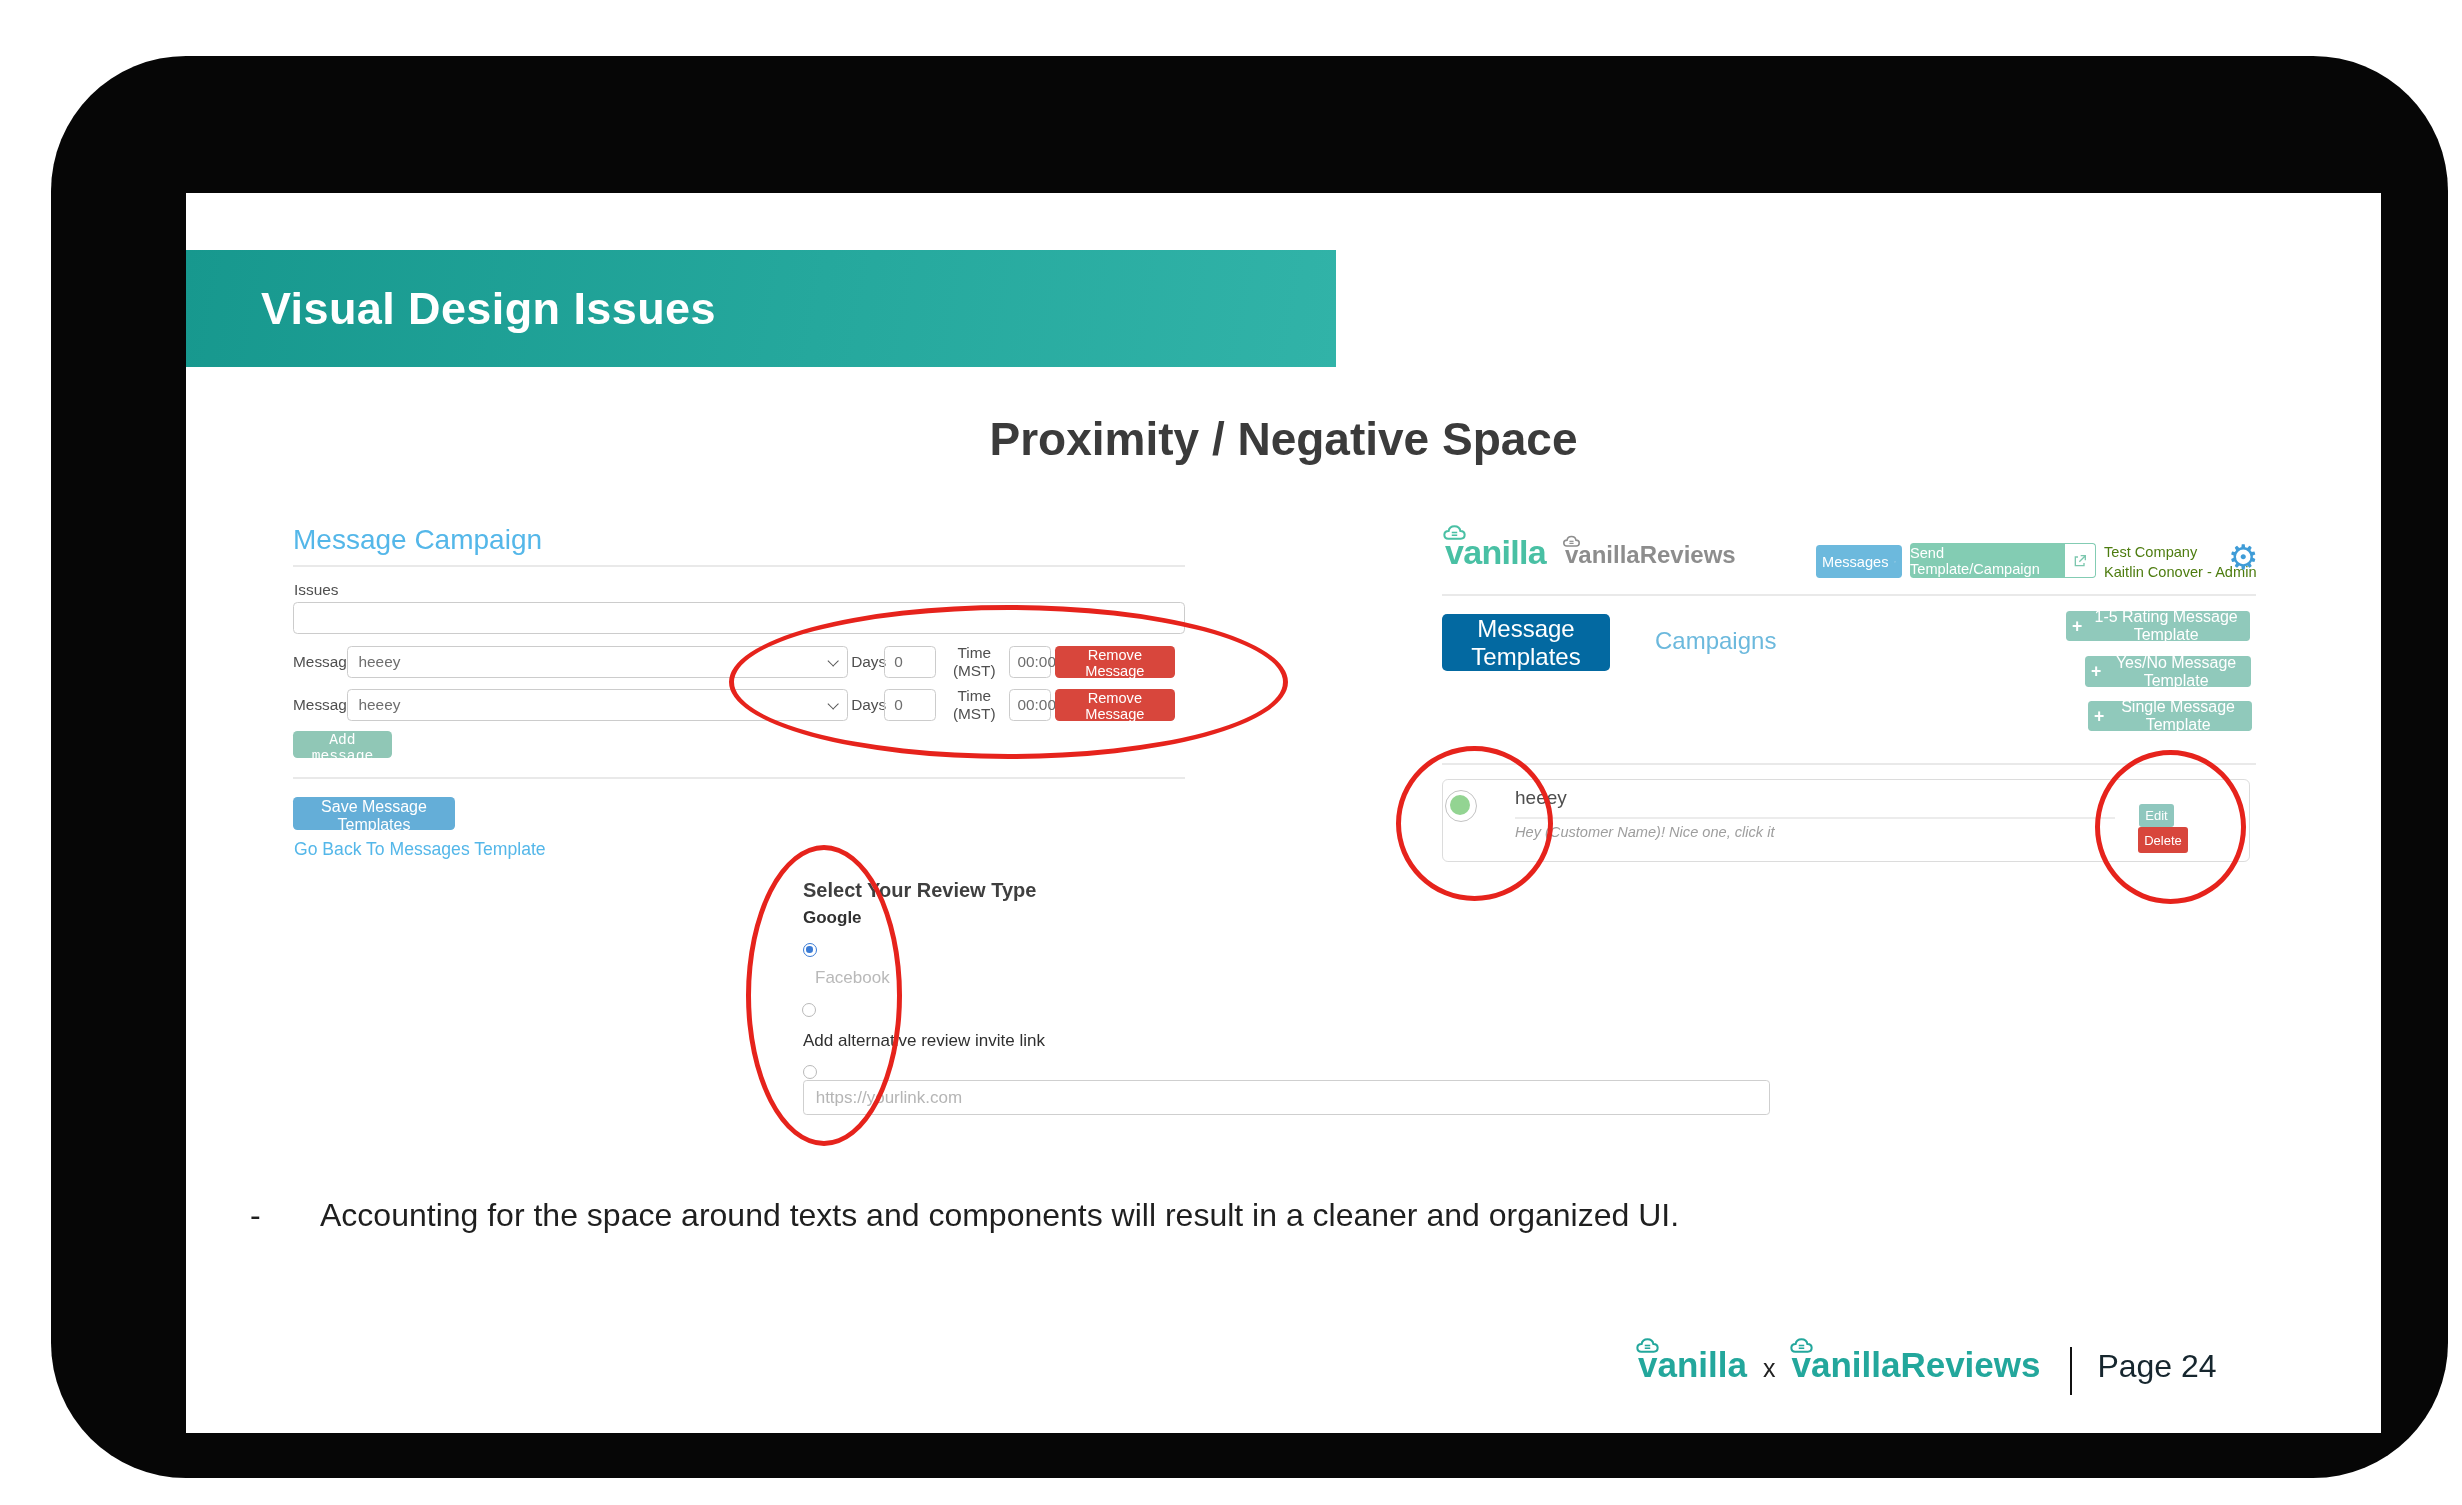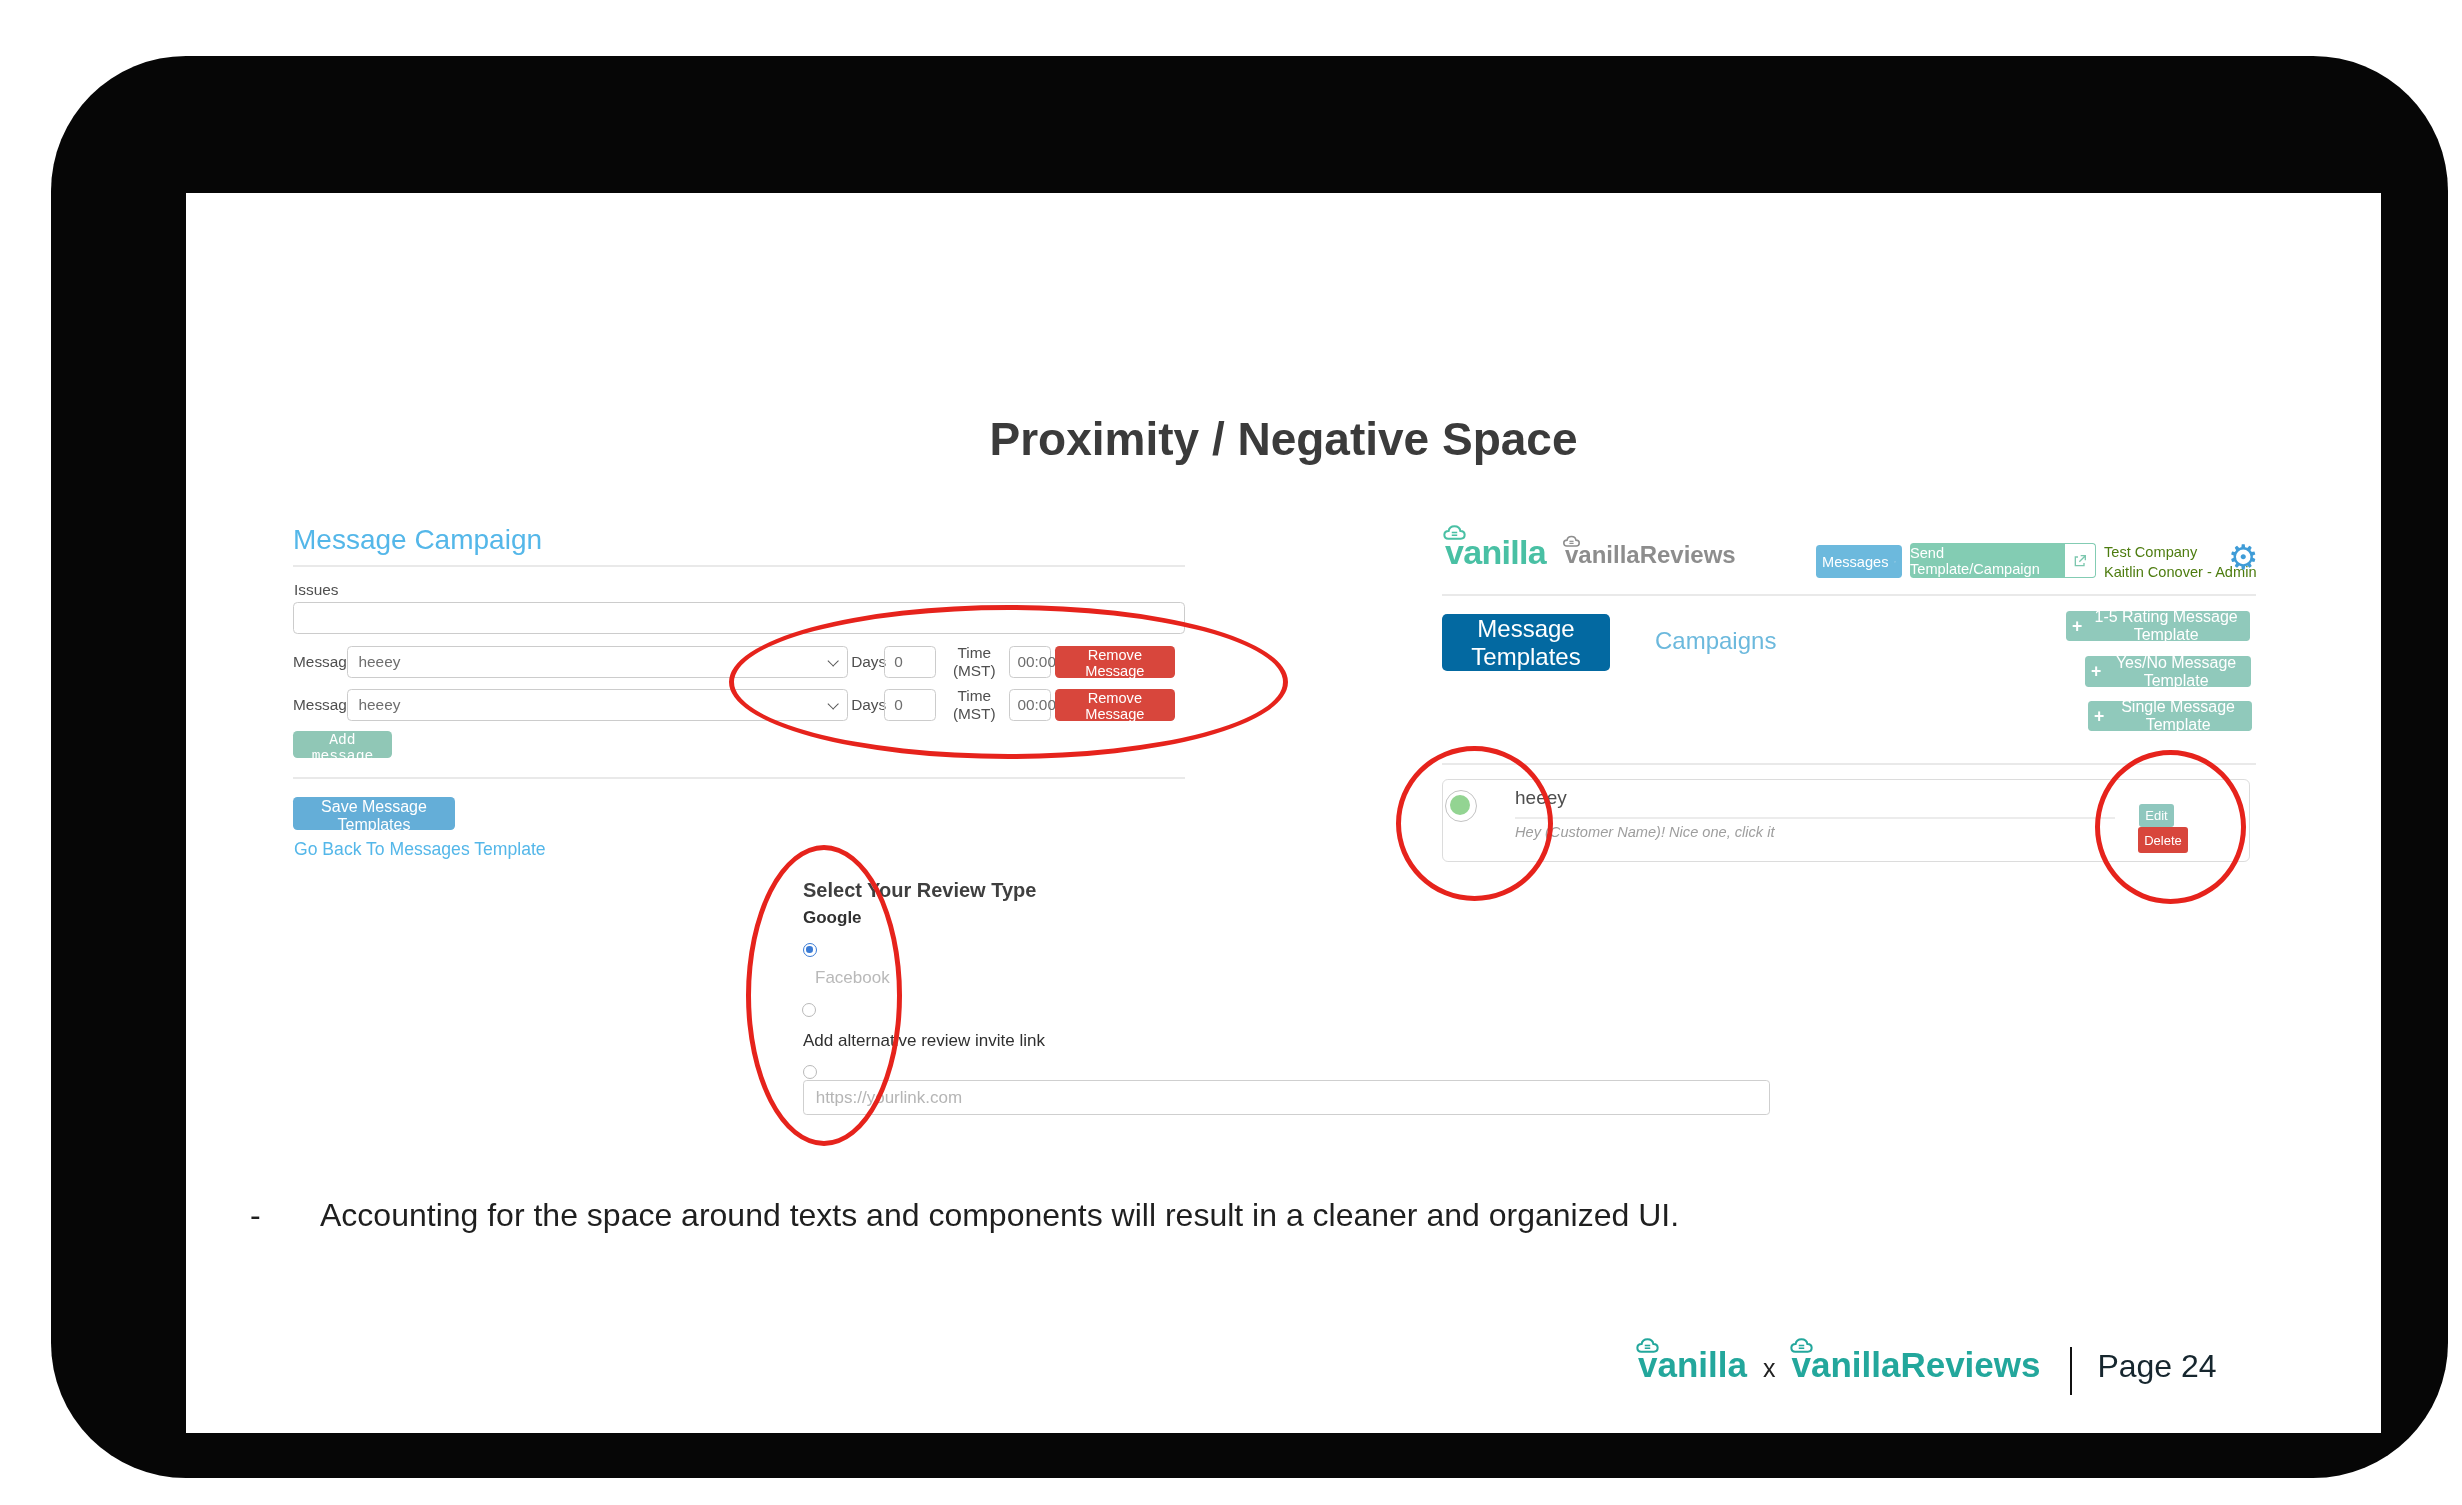--- a/index.html
+++ b/index.html
@@ -132,20 +132,23 @@
       <path d="M8 20 Q3 20 3 15 Q3 10 8.5 10 Q9.5 4 16 4 Q22.5 4 23.5 10 Q29 10 29 15 Q29 20 24 20 Z" fill="#ffffff" stroke="currentColor" stroke-width="2.6"></path>
       <line x1="12.5" y1="12" x2="19.5" y2="12" stroke="currentColor" stroke-width="2"></line>
       <line x1="12.5" y1="15.5" x2="19.5" y2="15.5" stroke="currentColor" stroke-width="2"></line>
     </g>
   </defs>
 </svg>
 
 <div id="frame">
   <div id="screen">
 
+    <div id="titlebar">
+      <span>Visual Design Issues</span>
+    </div>
 
     <h1 id="slideTitle">Proximity / Negative Space</h1>
 
     <div id="mcHeading">Message Campaign</div>
     <div id="hr1" class="hr"></div>
     <div id="titleLbl" class="lbl">Issues</div>
     <div id="titleInput" class="inputbox"></div>
 
     <div id="row1" class="msg-row">
       <span class="mr-lbl">Message</span>

